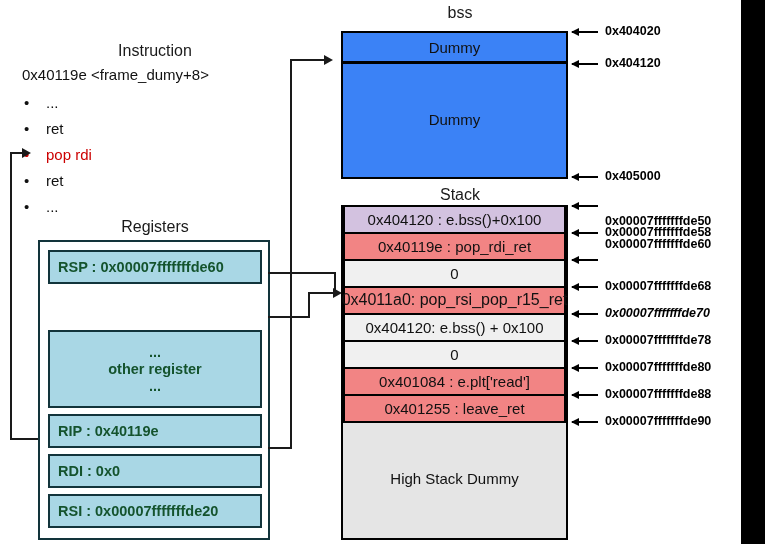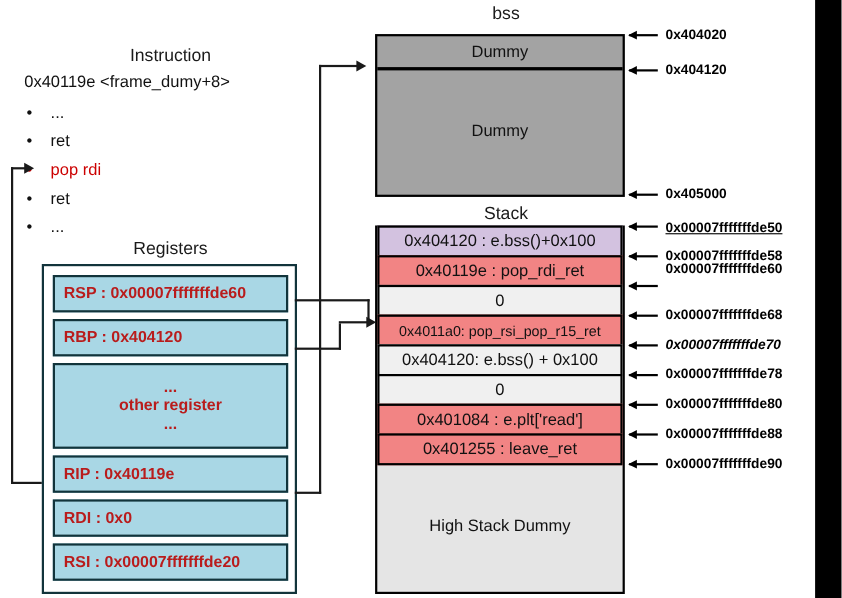--- a/index.html
+++ b/index.html
@@ -25,38 +25,38 @@
   .bullet-row{left:24px;font-size:15px;white-space:nowrap;height:22px;line-height:22px;}
   .bullet-dot{display:inline-block;width:16px;font-size:15px;line-height:22px;vertical-align:top;}
   .bullet-txt{display:inline-block;padding-left:6px;line-height:22px;vertical-align:top;}
   .red{color:#cc0000;}
 
   
   .reg-outer{left:38px;top:240px;width:232px;height:300px;border:2.5px solid #12343b;
              background:#ffffff;box-sizing:border-box;}
   .reg-box{position:absolute;left:8px;width:214px;background:#a9d7e5;border:2px solid #12343b;
            box-sizing:border-box;display:flex;align-items:center;}
-  .reg-label{font-size:14.5px;font-weight:bold;color:#b91c1c;padding-left:8px;white-space:nowrap;}
+  .reg-label{font-size:14.5px;font-weight:bold;color:#14532d;padding-left:8px;white-space:nowrap;}
   .reg-multi{flex-direction:column;justify-content:center;align-items:center;}
   .reg-multi .reg-label{padding-left:0;text-align:center;line-height:17px;}
 
   
-  .mem-box{border:2.5px solid #000;box-sizing:border-box;background:#a3a3a3;}
+  .mem-box{border:2.5px solid #000;box-sizing:border-box;background:#3b82f6;}
   .mem-cell{position:absolute;left:0;width:100%;box-sizing:border-box;
             display:flex;align-items:center;justify-content:center;
             font-size:15px;color:#111;white-space:nowrap;}
   .divider{position:absolute;left:0;width:100%;height:2.5px;background:#000;}
 
   .stack-row{position:absolute;left:0;width:100%;box-sizing:border-box;
              border:2.5px solid #000;display:flex;align-items:center;justify-content:center;
              font-size:15px;color:#111;white-space:nowrap;}
   .c-purple{background:#d3c2e0;}
   .c-red{background:#f28484;}
   .c-gray{background:#f0f0f0;}
-  .small-txt{font-size:13px;}
+  .small-txt{font-size:16px;}
 
   
   .addr-label{font-size:12.5px;font-weight:bold;color:#000;white-space:nowrap;left:605px;}
   .addr-arrow{left:572px;width:26px;height:2px;background:#000;}
   .addr-arrow::before{content:"";position:absolute;left:-1px;top:-3.5px;
       border-top:4.5px solid transparent;border-bottom:4.5px solid transparent;
       border-right:8px solid #000;}
 
   
   .ln{position:absolute;background:#1a1a1a;}
@@ -97,23 +97,20 @@
   <div class="ln ln-v" style="left:10px;top:152px;height:288px;"></div>
   <div class="ln ln-h" style="left:10px;top:152px;width:14px;"></div>
   <div class="arrow-r" style="left:22px;top:148px;"></div>
 
   <div class="abs heading" style="left:70px;top:218px;width:170px;">Registers</div>
 
   <div class="abs reg-outer">
     <div class="reg-box" style="top:8px;height:34px;">
       <span class="reg-label">RSP : 0x00007fffffffde60</span>
     </div>
-    <div class="reg-box" style="top:48px;height:34px;">
-      <span class="reg-label">RBP : 0x404120</span>
-    </div>
     <div class="reg-box reg-multi" style="top:88px;height:78px;">
       <span class="reg-label">...</span>
       <span class="reg-label">other register</span>
       <span class="reg-label">...</span>
     </div>
     <div class="reg-box" style="top:172px;height:34px;">
       <span class="reg-label">RIP : 0x40119e</span>
     </div>
     <div class="reg-box" style="top:212px;height:34px;">
       <span class="reg-label">RDI : 0x0</span>
@@ -176,21 +173,21 @@
     </div>
     <div class="stack-row c-red" style="top:186.5px;height:29px;">
       <span>0x401255 : leave_ret</span>
     </div>
     <div class="mem-cell" style="top:213px;height:117px;">
       <span>High Stack Dummy</span>
     </div>
   </div>
 
   <div class="abs addr-arrow" style="top:205px;"></div>
-  <div class="abs addr-label" style="top:200px;text-decoration:underline;">0x00007fffffffde50</div>
+  <div class="abs addr-label" style="top:214px;">0x00007fffffffde50</div>
 
   <div class="abs addr-arrow" style="top:232px;"></div>
   <div class="abs addr-label" style="top:225px;">0x00007fffffffde58</div>
 
   <div class="abs addr-arrow" style="top:259px;"></div>
   <div class="abs addr-label" style="top:237px;">0x00007fffffffde60</div>
 
   <div class="abs addr-arrow" style="top:286px;"></div>
   <div class="abs addr-label" style="top:279px;">0x00007fffffffde68</div>
 

